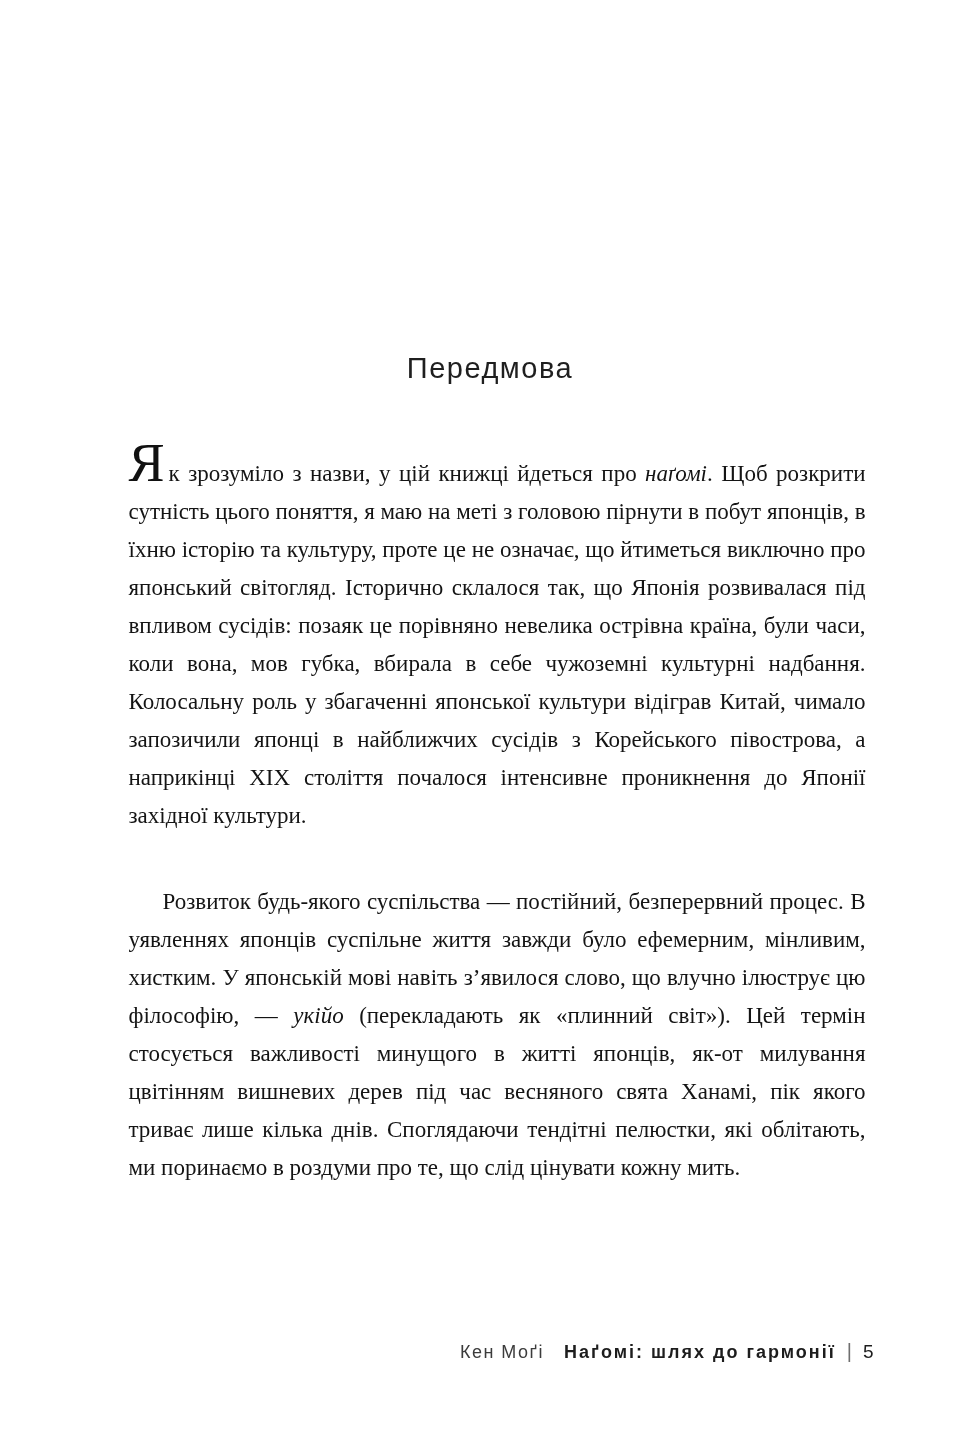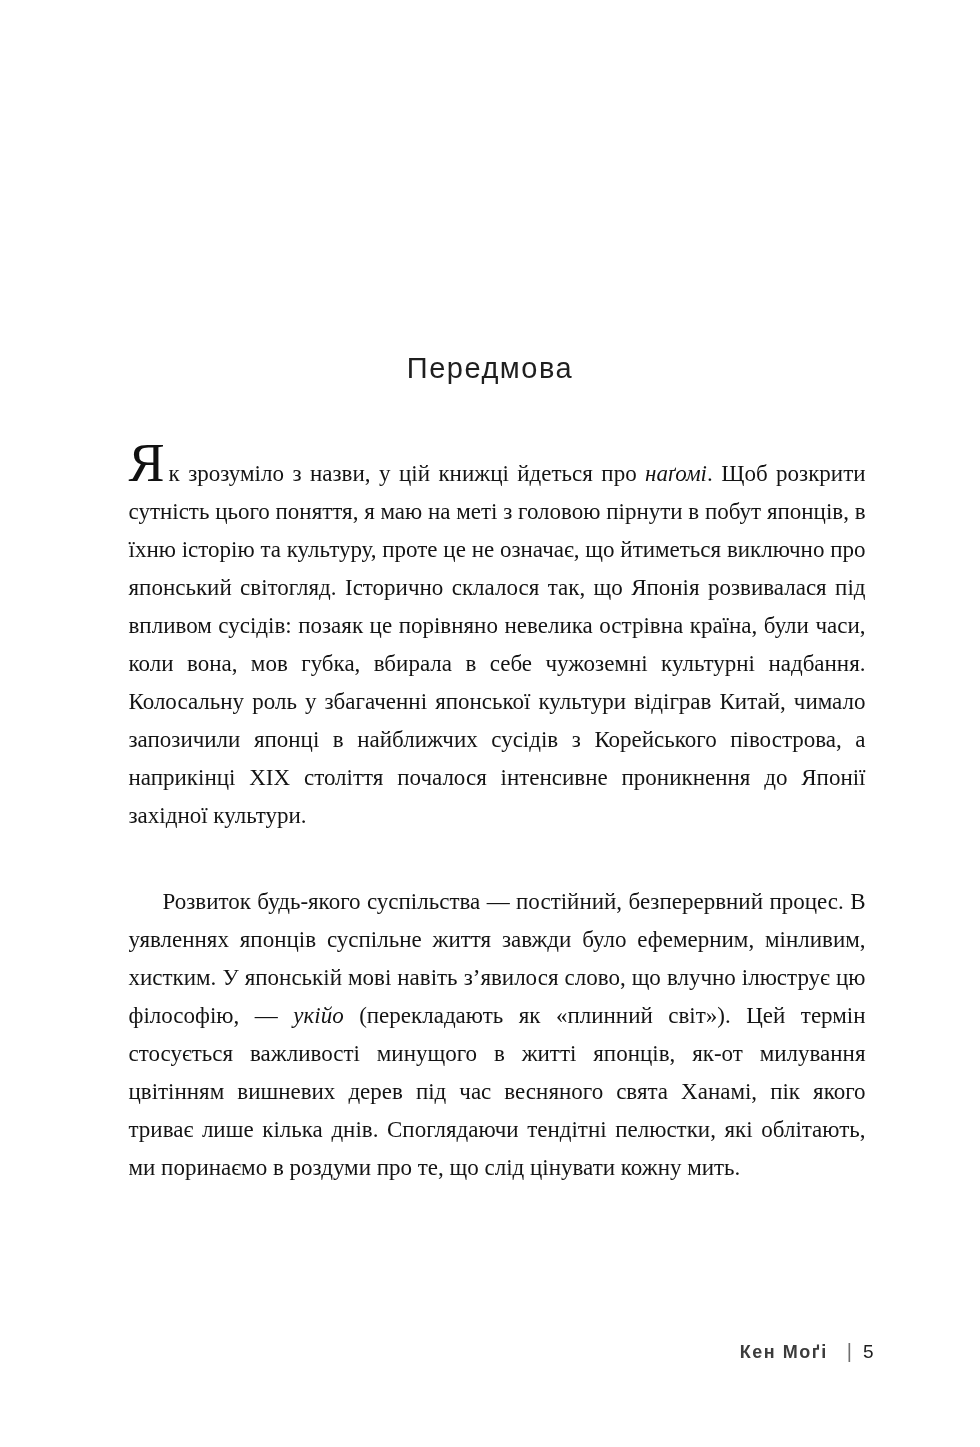--- a/index.html
+++ b/index.html
@@ -56,22 +56,22 @@
     justify-content: flex-end;
     align-items: baseline;
     font-family: "Liberation Sans", "DejaVu Sans", sans-serif;
     font-size: 18px;
     color: #2a2a2a;
     white-space: nowrap;
   }
   .footer-author {
     letter-spacing: 1.5px;
     color: #3c3c3c;
-    margin-right: 8px;
-    font-weight: 700;
+    margin-right: 20px;
+    font-weight: 400;
   }
   .footer-title {
     letter-spacing: 2px;
     font-weight: 700;
     color: #1d1d1d;
   }
   .footer-sep {
     margin: 0 11px;
     color: #6f6f6f;
     font-weight: 400;
@@ -90,17 +90,18 @@
 
   <h1 class="chapter-title">Передмова</h1>
 
   <div class="body-text">
     <p><span class="dropcap">Я</span><span>к зрозуміло з назви, у цій книжці йдеться про </span><em class="term">наґомі</em><span>. Щоб розкрити сутність цього поняття, я маю на меті з головою пірнути в побут японців, в їхню історію та культуру, проте це не означає, що йтиметься виключно про японський світогляд. Історично склалося так, що Японія розвивалася під впливом сусідів: позаяк це порівняно невелика острівна країна, були часи, коли вона, мов губка, вбирала в себе чужоземні культурні надбання. Колосальну роль у збагаченні японської культури відіграв Китай, чимало запозичили японці в найближчих сусідів з Корейського півострова, а наприкінці XIX століття почалося інтенсивне проникнення до Японії західної культури.</span></p>
     <p><span>Розвиток будь-якого суспільства — постійний, безперервний процес. В уявленнях японців суспільне життя завжди було ефемерним, мінливим, хистким. У японській мові навіть з’явилося слово, що влучно ілюструє цю філософію, — </span><em class="term">укійо</em><span> (перекладають як «плинний світ»). Цей термін стосується важливості минущого в житті японців, як-от милування цвітінням вишневих дерев під час весняного свята Ханамі, пік якого триває лише кілька днів. Споглядаючи тендітні пелюстки, які облітають, ми поринаємо в роздуми про те, що слід цінувати кожну мить.</span></p>
   </div>
 
   <div class="running-footer">
     <span class="footer-author">Кен Моґі</span>
+    <span class="footer-title">Наґомі: шлях до гармонії</span>
     <span class="footer-sep">|</span>
     <span class="footer-page">5</span>
   </div>
 
 </div>
 
 </body></html>

